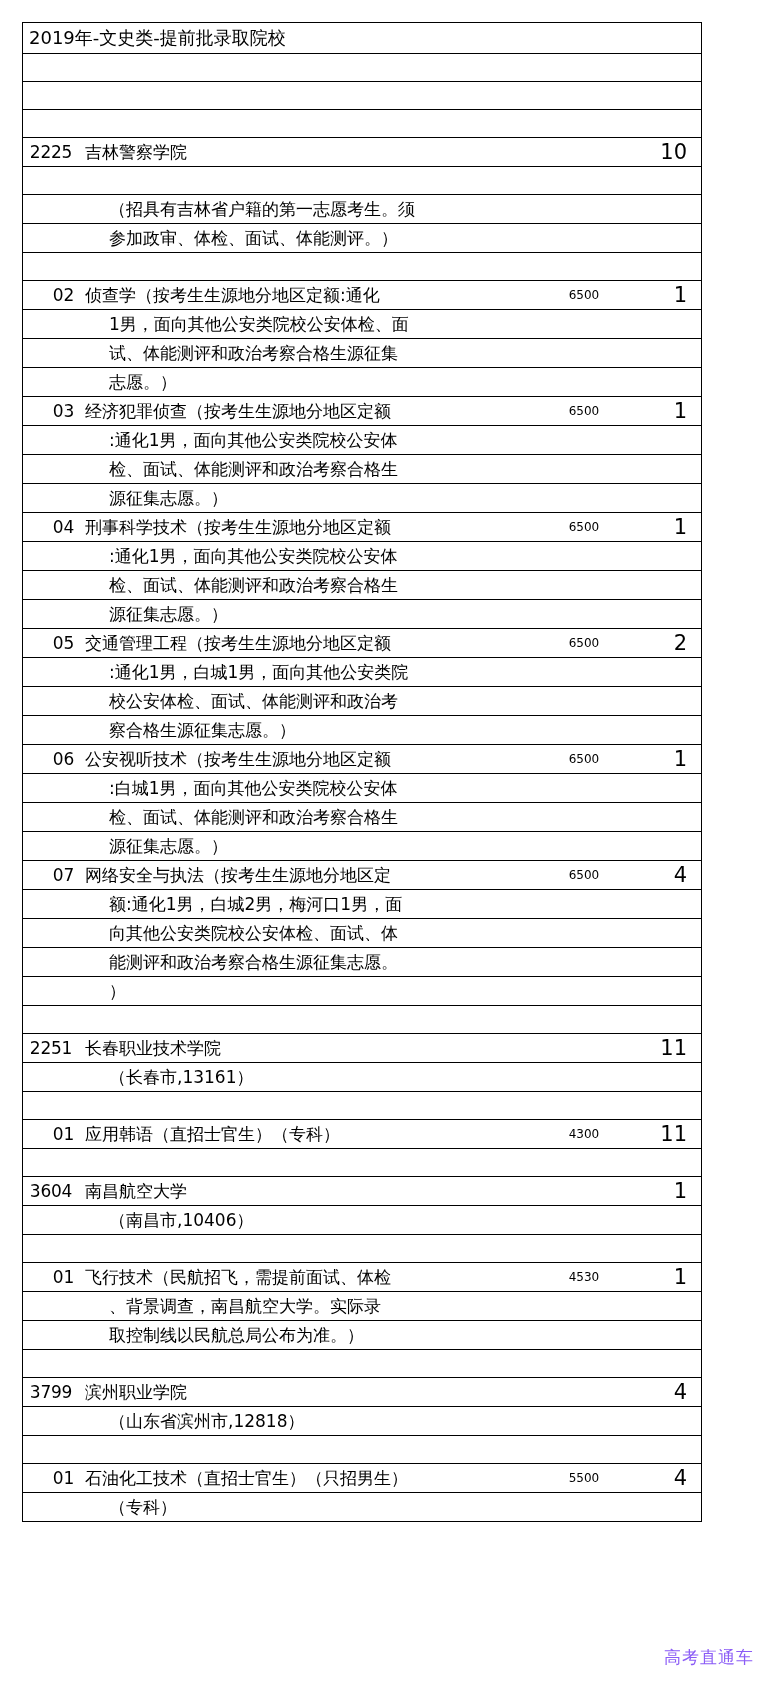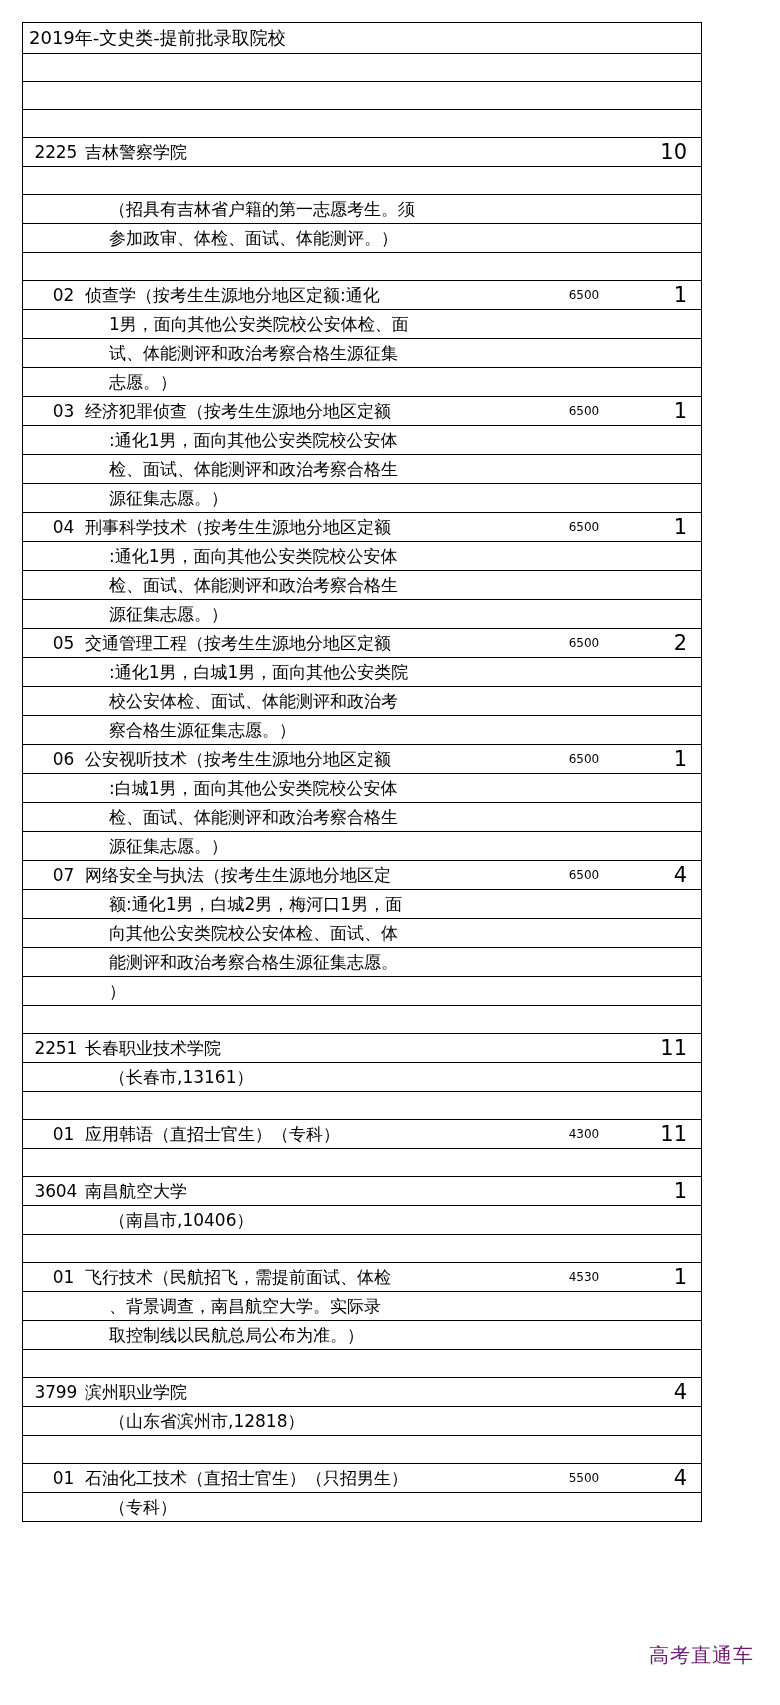--- a/index.html
+++ b/index.html
@@ -37,21 +37,21 @@
   }
   .row.blank { min-height: 28px; }
 
   .c-code {
     width: 56px;
     flex: 0 0 56px;
     box-sizing: border-box;
     padding: 0 2px 0 2px;
     font-size: 17px;
     line-height: 28px;
-    text-align: right;
+    text-align: center;
     white-space: nowrap;
     letter-spacing: -0.2px;
   }
   .c-code.sub {
     text-align: right;
     padding-right: 5px;
   }
   .c-name {
     flex: 1 1 auto;
     box-sizing: border-box;
@@ -93,22 +93,22 @@
     white-space: nowrap;
   }
   .row.title { min-height: 30px; }
 
   .school .c-name { font-weight: normal; }
 
   .watermark {
     position: absolute;
     right: 26px;
     bottom: 36px;
-    font-size: 20px;
-    color: #701a75;
+    font-size: 17px;
+    color: #8b5cf6;
     letter-spacing: 1px;
     font-family: "DejaVu Sans", "Liberation Sans", sans-serif;
     white-space: nowrap;
   }
 </style>
 </head>
 <body>
 
 <div id="sheet">
     <div class="row title">

